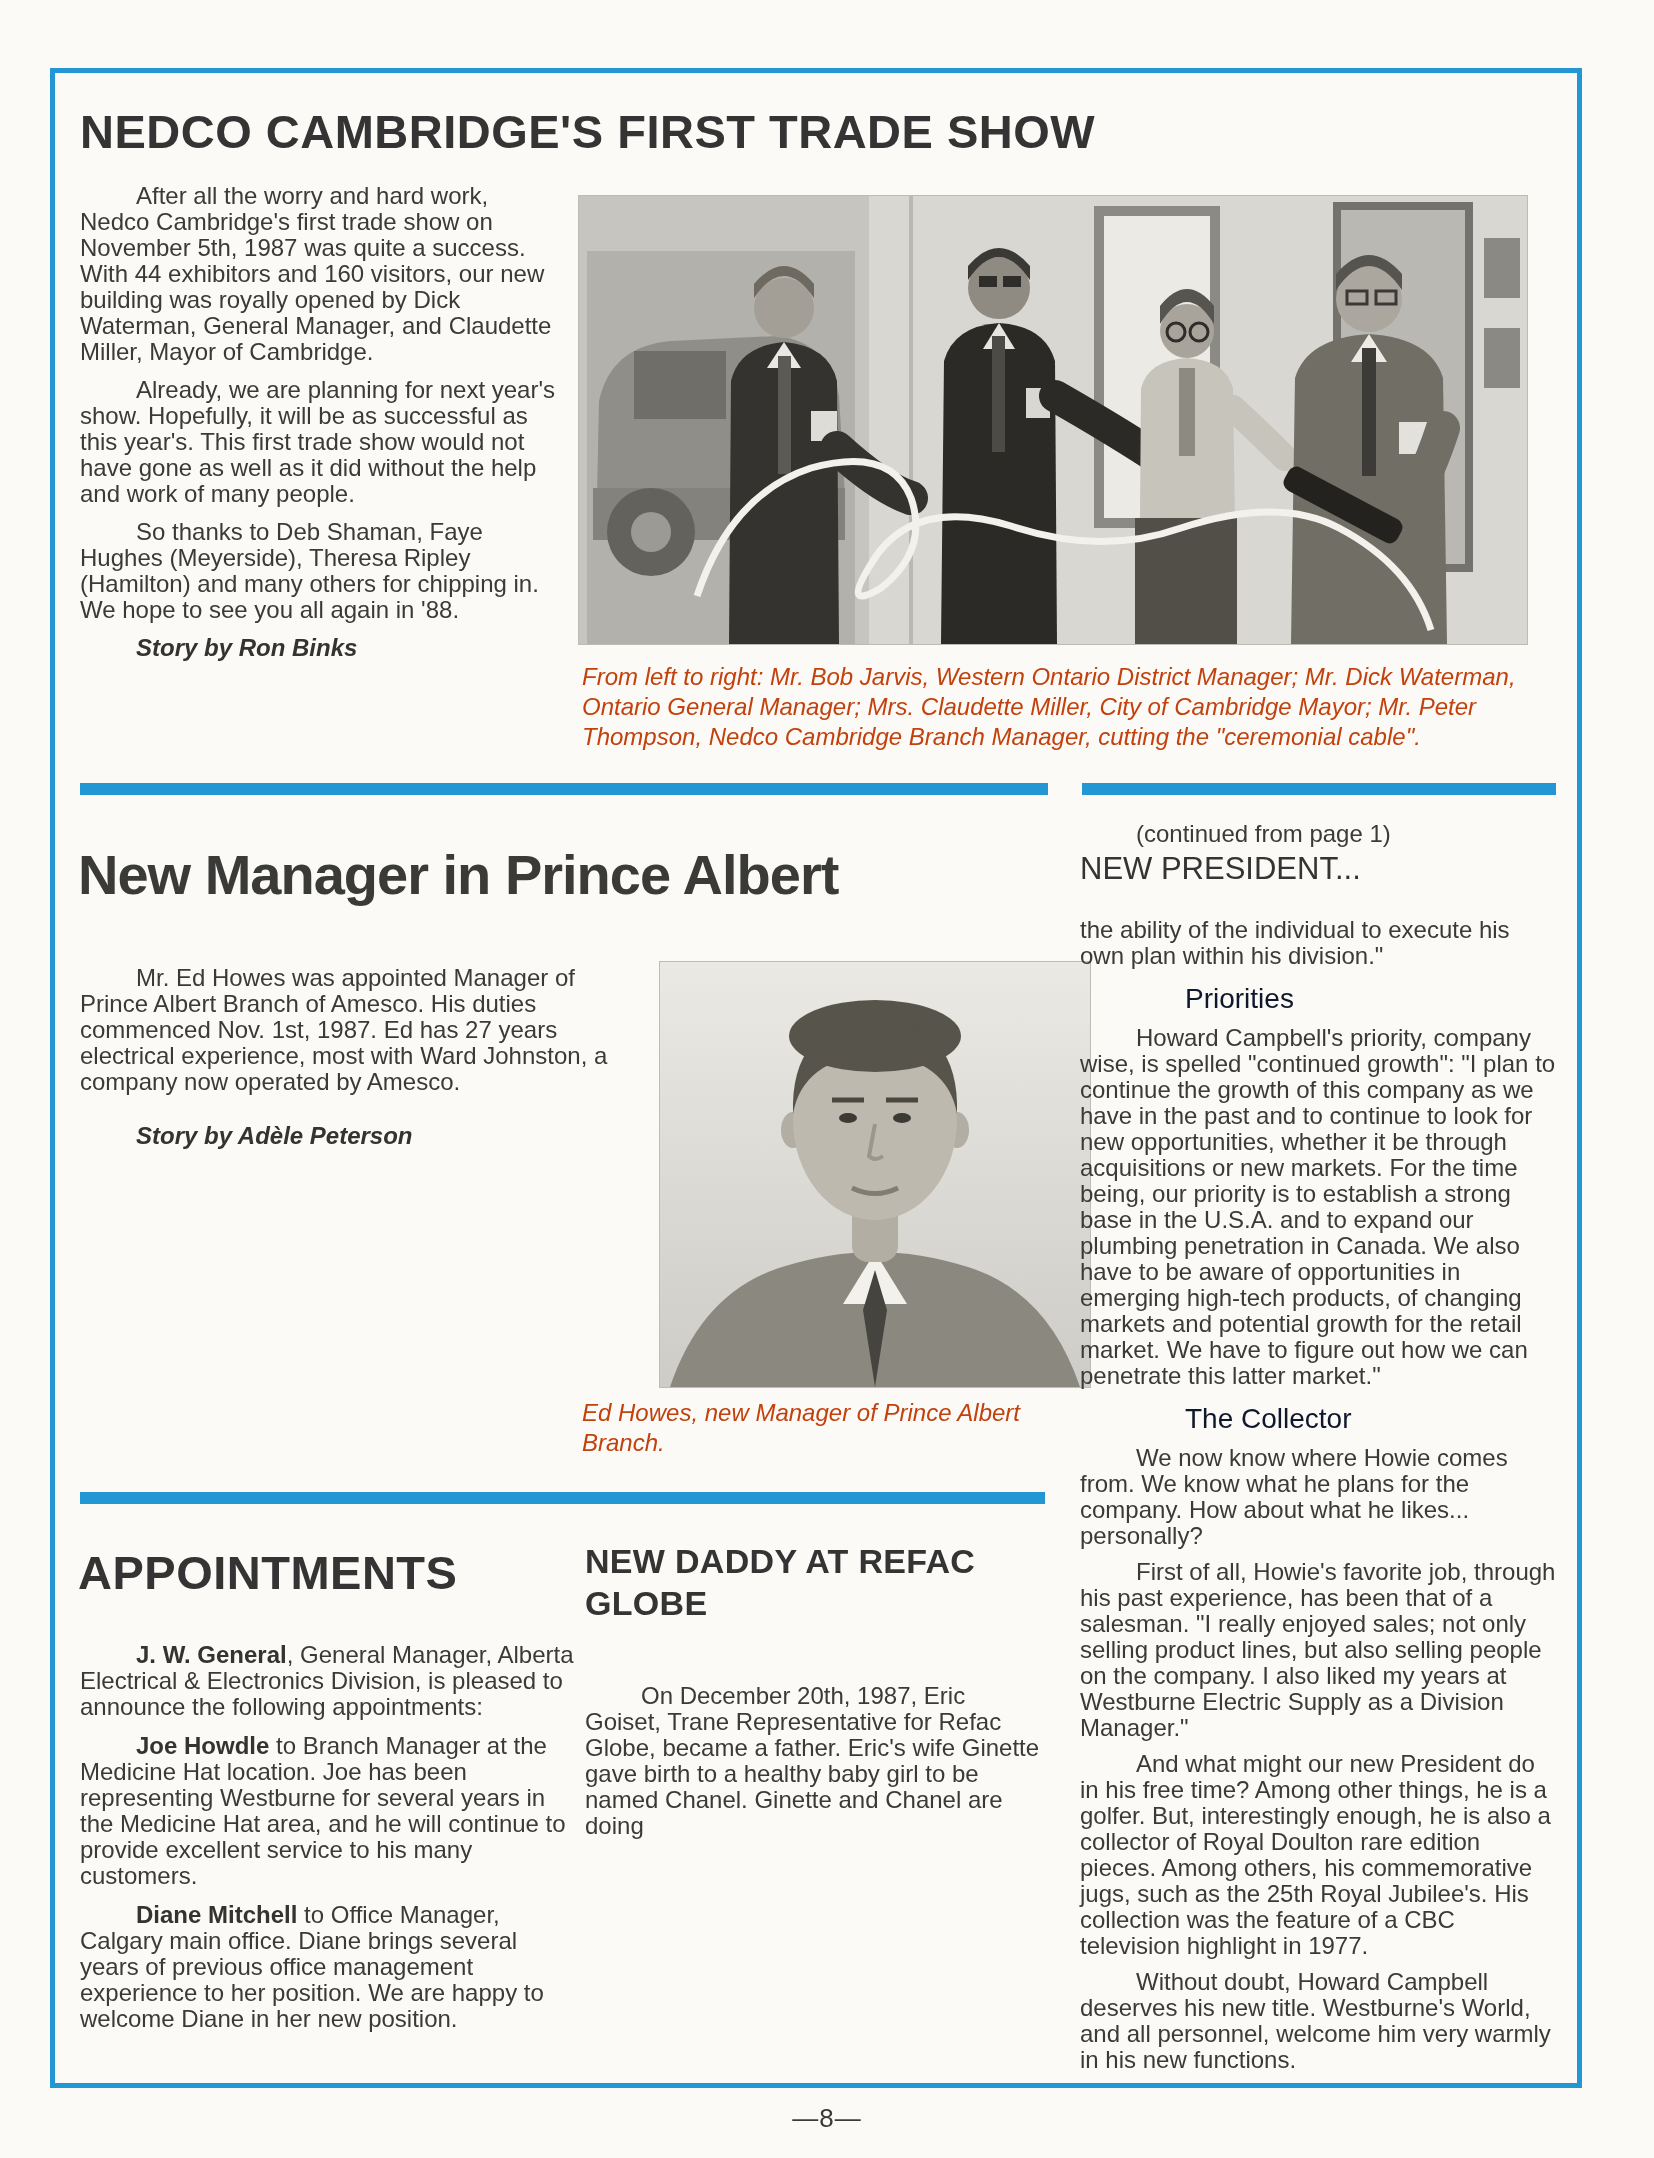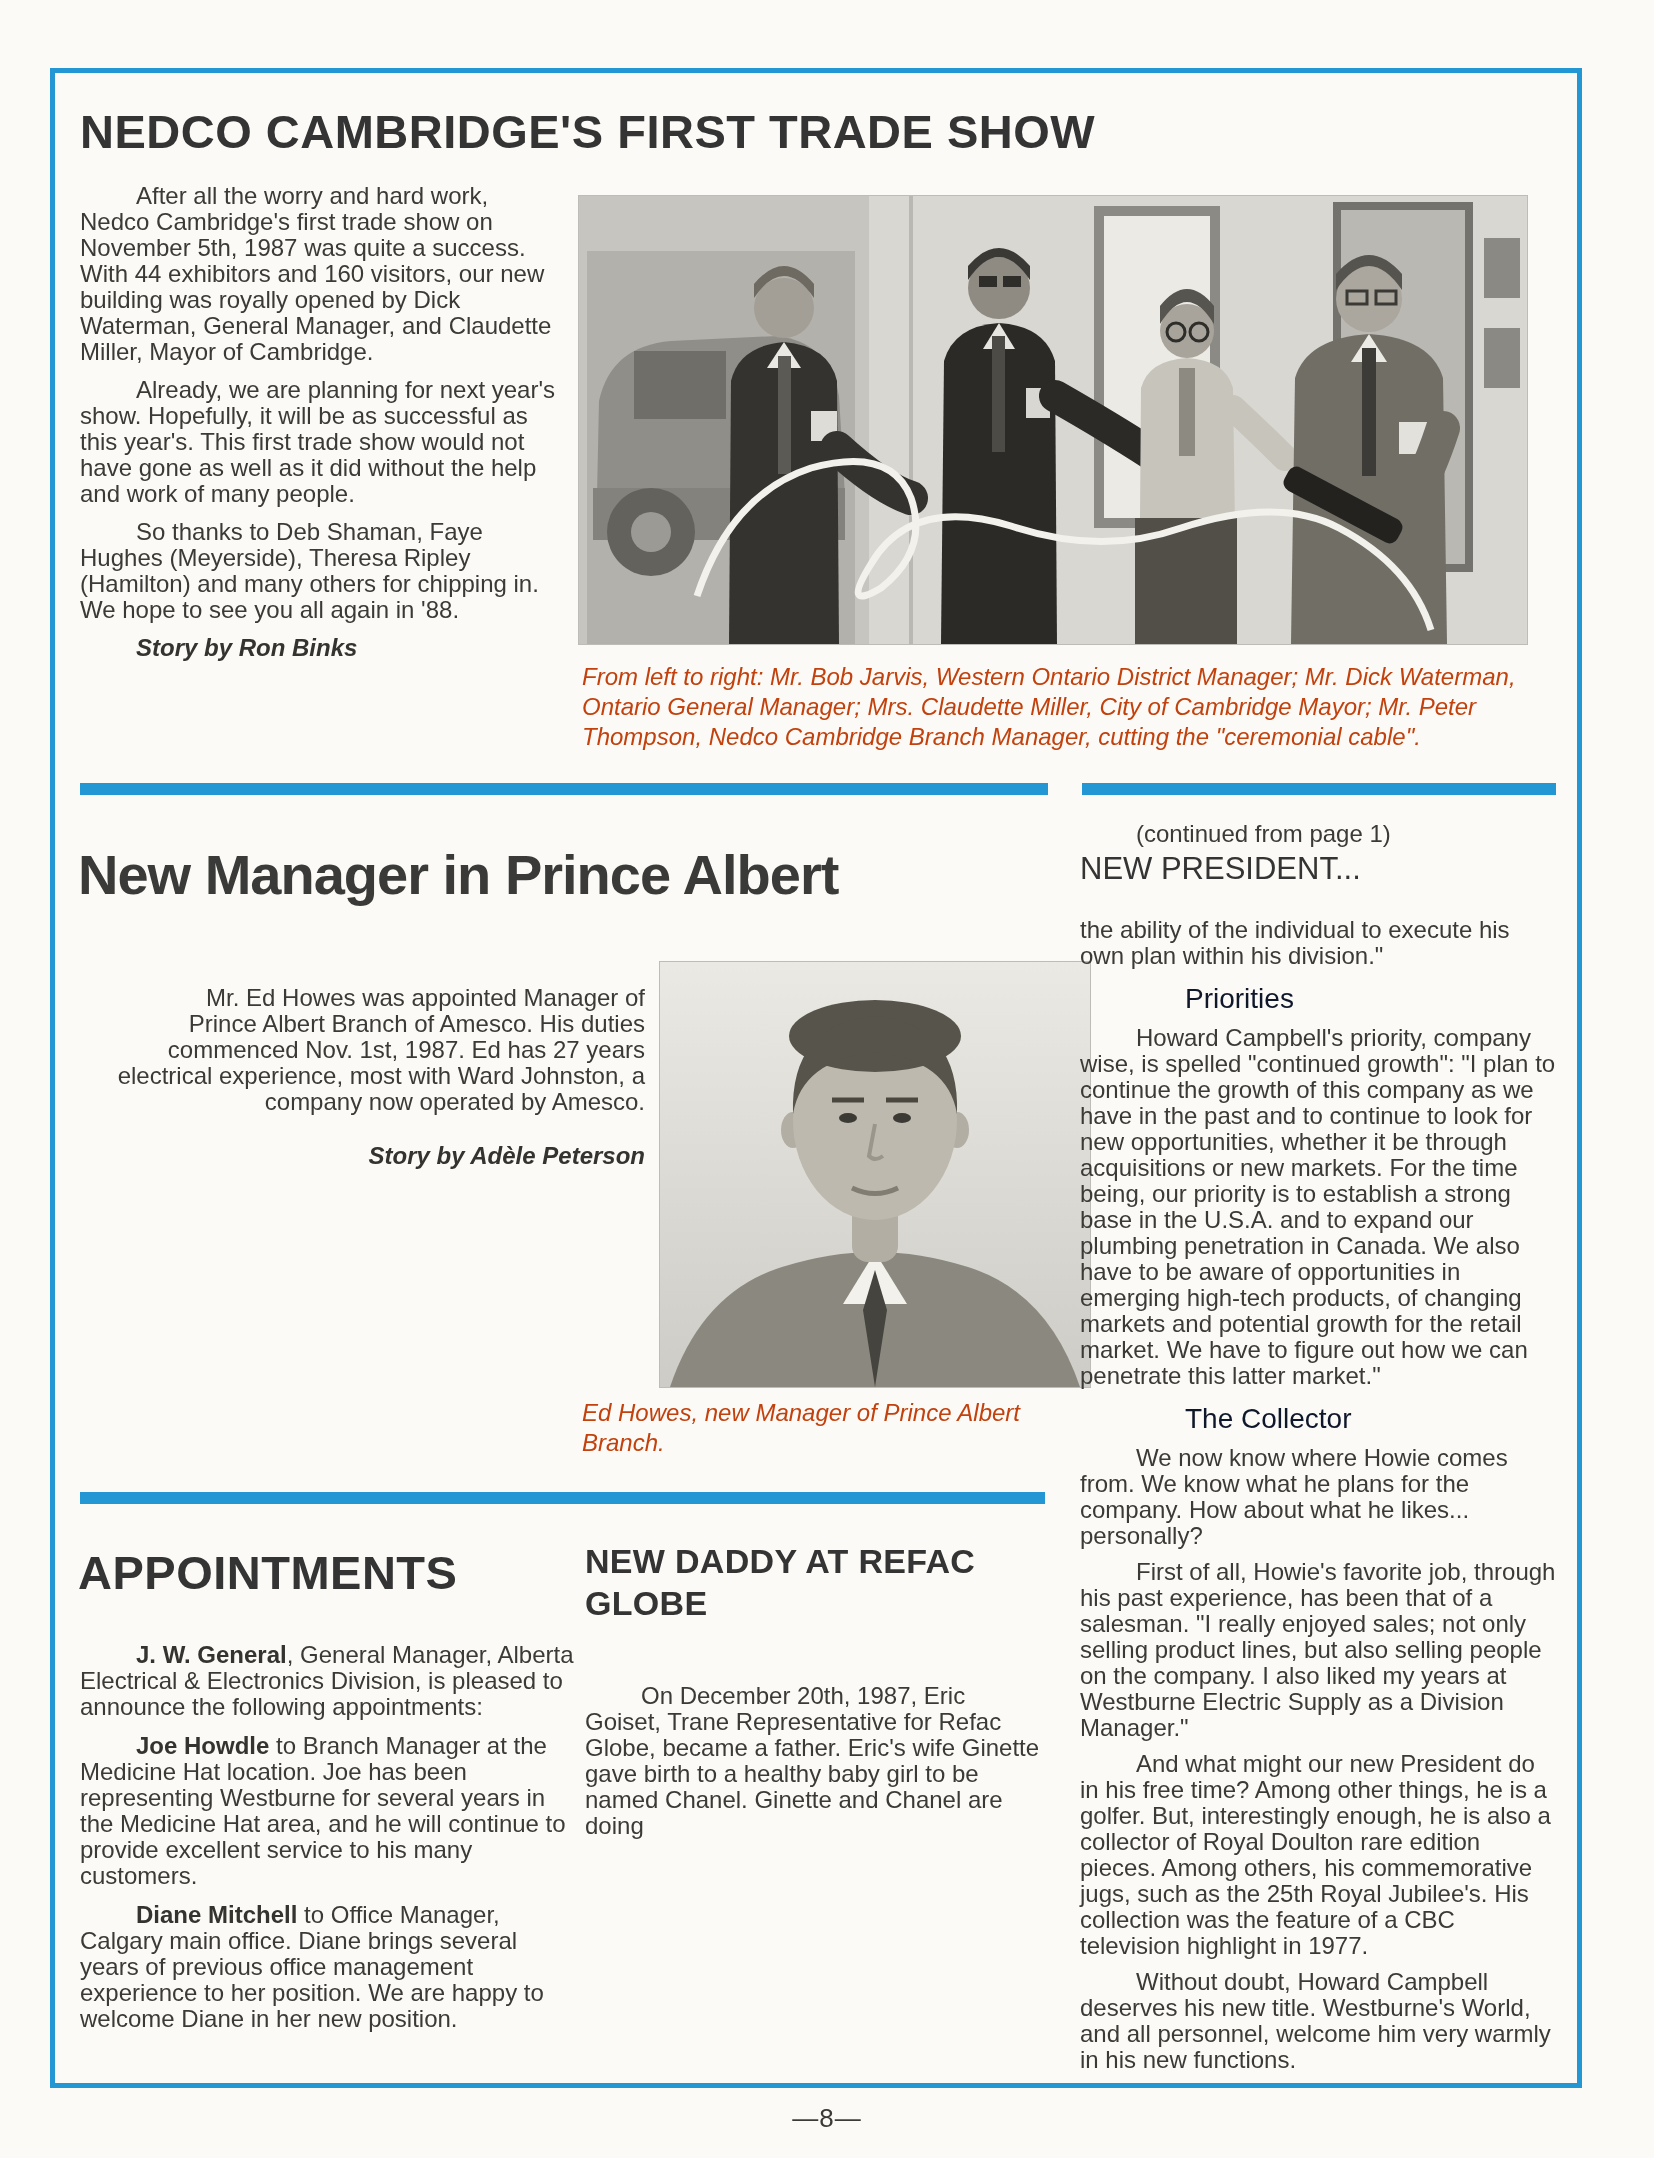--- a/index.html
+++ b/index.html
@@ -25,21 +25,21 @@
     position:absolute;left:80px;top:104px;width:1420px;margin:0;
     font-size:47px;font-weight:bold;color:#343434;letter-spacing:0.5px;
   }
   .ts-col{position:absolute;left:80px;top:183px;width:478px;}
   .ts-photo{position:absolute;left:579px;top:196px;width:948px;height:448px;background:#cfcec8;box-shadow:0 0 0 1px #bdbcb6;}
   .ts-caption{position:absolute;left:582px;top:662px;width:950px;}
   h2.pa{
     position:absolute;left:78px;top:842px;width:860px;margin:0;
     font-size:56px;font-weight:bold;color:#3a3a38;letter-spacing:-1px;
   }
-  .pa-col{position:absolute;left:80px;top:985px;width:565px;text-align:right;}
+  .pa-col{position:absolute;left:80px;top:965px;width:565px;}
   .pa-col .byline{margin-top:28px;}
   .pa-photo{position:absolute;left:660px;top:962px;width:430px;height:425px;background:#d5d4ce;box-shadow:0 0 0 1px #bdbcb6;}
   .pa-caption{position:absolute;left:582px;top:1398px;width:480px;}
   .right-col{position:absolute;left:1080px;top:820px;width:478px;}
   .right-col .cont-note{font-size:24px;line-height:27px;margin:0;}
   .right-col h3{font-size:31px;font-weight:normal;color:#343434;margin:4px 0 30px 0;}
   .right-col h4{font-size:28px;font-weight:normal;color:#0f172a;margin:14px 0 10px 105px;}
   .right-col p{font-size:24px;line-height:26px;margin:0 0 10px 0;text-indent:56px;}
   h2.appt{
     position:absolute;left:78px;top:1545px;margin:0;

